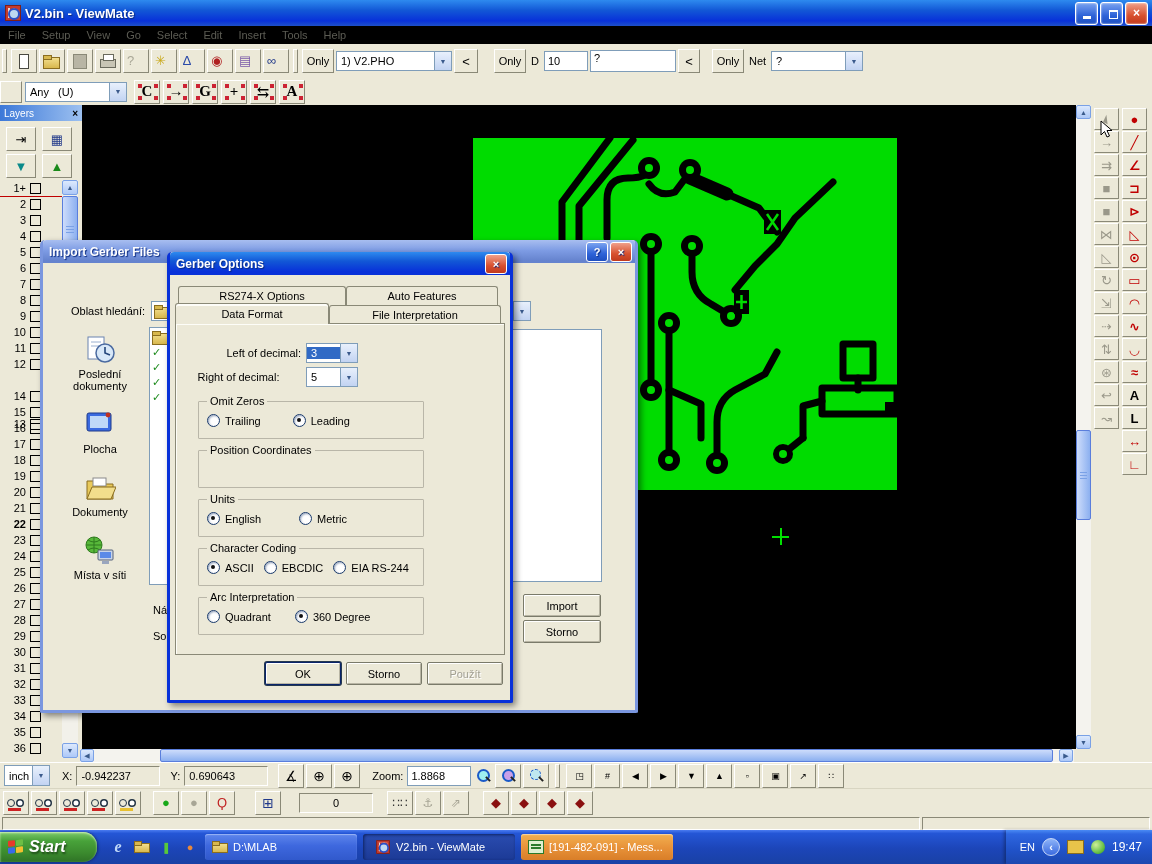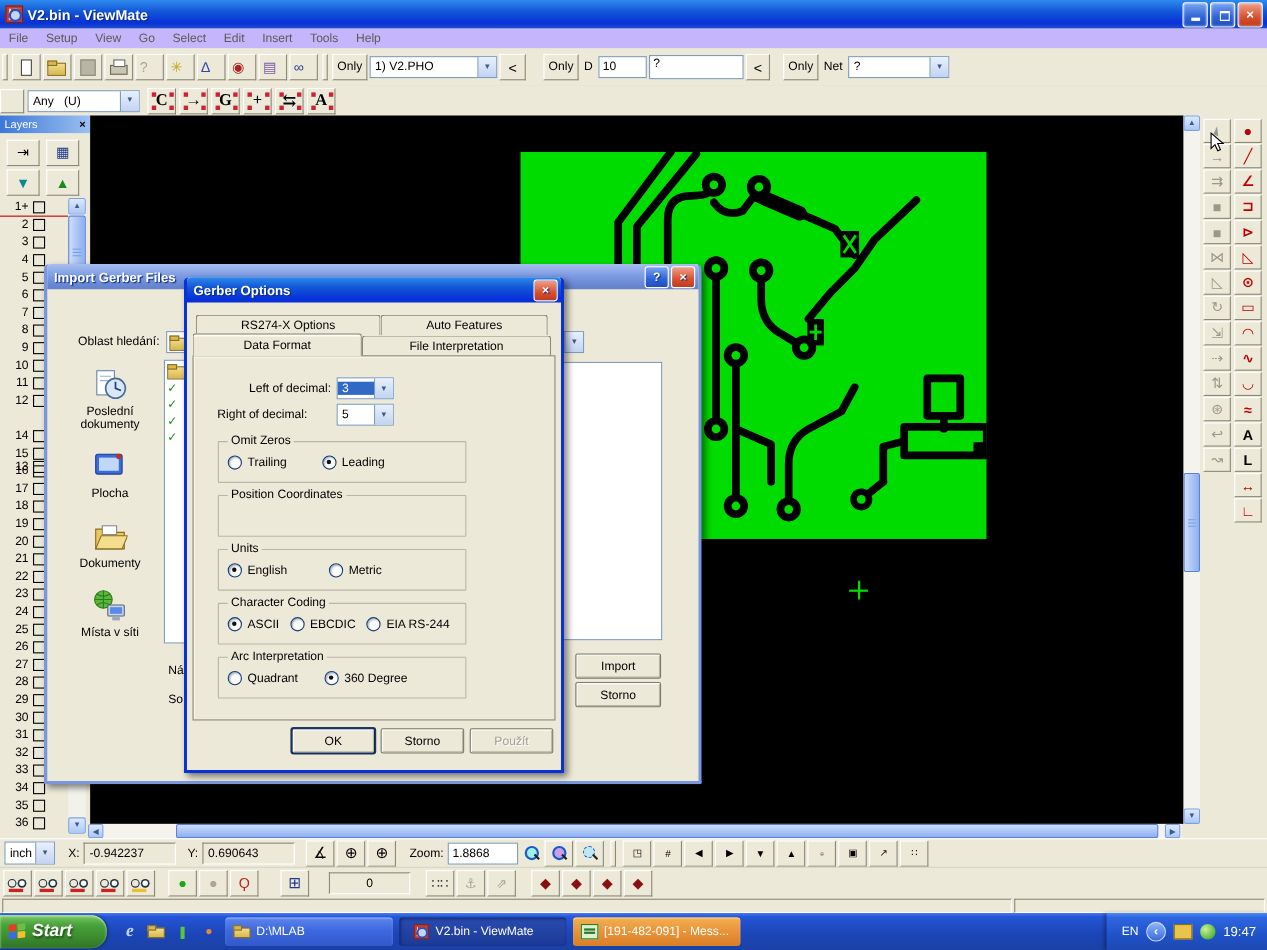--- a/index.html
+++ b/index.html
@@ -24,21 +24,21 @@
      repeating-linear-gradient(0deg,#E8D8D2 0 2px,transparent 2px 5px),
      repeating-linear-gradient(90deg,#E8D8D2 0 2px,transparent 2px 5px)}
   .appicon::after{content:"";position:absolute;right:0px;bottom:0px;width:8px;height:8px;border:2px solid #2A50C8;border-radius:50%;background:#BFD8F2}
   .wbtns{margin-left:auto;margin-right:4px;display:flex;gap:2px}
   .wbtn{width:21px;height:21px;border-radius:3px;border:1px solid #fff;display:flex;align-items:center;justify-content:center;
         color:#fff;font-weight:bold;font-size:12px;background:linear-gradient(#7AA3F0,#2E63D8 60%,#1E4FC0);box-shadow:inset 0 0 2px #fff}
   .wbtn.close{background:linear-gradient(#F0A08A,#D8502E 60%,#C03A1E)}
   .wbtn .minbar{width:8px;height:3px;background:#fff;margin-top:9px}
   .wbtn .rest{width:7px;height:6px;border:1px solid #fff;border-top-width:2px;background:transparent;margin-left:3px;margin-top:2px}
   
-  .menubar{left:0;top:26px;width:1152px;height:18px;background:#c4b5fd;display:flex;align-items:center;color:#5C5C54}
+  .menubar{left:0;top:26px;width:1152px;height:18px;background:#000000;display:flex;align-items:center;color:#5C5C54}
   .menubar span{padding:0 8px}
   
   .tb{left:0;top:44px;width:1152px;height:34px;background:#ECE9D8;display:flex;align-items:center;gap:2px;border-bottom:1px solid #D8D5C2}
   .tb2{left:0;top:78px;width:1152px;height:27px;background:#ECE9D8;display:flex;align-items:center;gap:3px}
   .grip{width:3px;height:22px;border:1px solid;border-color:#FFF #8A8977 #8A8977 #FFF;margin:0 2px}
   .ic{width:18px;height:15px;display:inline-block;position:relative}
   .ic.doc::before{content:"";position:absolute;inset:0 4px;background:#fff;border:1px solid #4A4A42}
   .ic.folder::before{content:"";position:absolute;left:0;right:1px;top:3px;bottom:0;background:linear-gradient(#F2DE8C,#D8B84E);border:1px solid #8A6D1F}
   .ic.folder::after{content:"";position:absolute;left:0;top:1px;width:7px;height:3px;background:#D8B84E;border:1px solid #8A6D1F}
   .ic.floppy::before{content:"";position:absolute;inset:0 2px;background:#B8B5A4;border:1px solid #8A8977}
@@ -379,21 +379,21 @@
       <div class="lrow nrm" style="top: 304px; left: 0px;">
         <span class="lnum">20</span>
         <span class="lsw" style="border:1px solid"></span>
       </div>
 
       <div class="lrow nrm" style="top: 320px; left: 0px;">
         <span class="lnum">21</span>
         <span class="lsw" style="border:1px solid"></span>
       </div>
 
-      <div class="lrow nrm" style="top: 336px; left: 0px;">
+      <div class="lrow nrm" style="top: 336px; left: 0px; font-weight: bold;">
         <span class="lnum">22</span>
         <span class="lsw" style="border:1px solid"></span>
       </div>
 
       <div class="lrow nrm" style="top: 352px; left: 0px;">
         <span class="lnum">23</span>
         <span class="lsw" style="border:1px solid"></span>
       </div>
 
       <div class="lrow nrm" style="top: 368px; left: 0px;">

